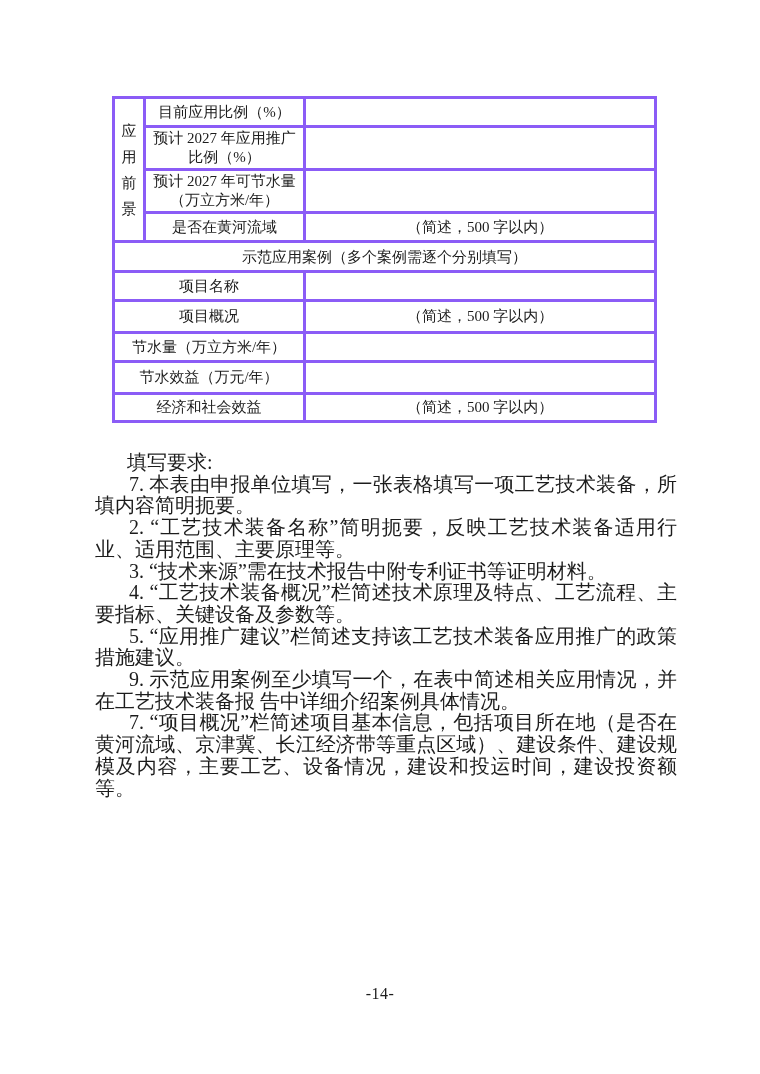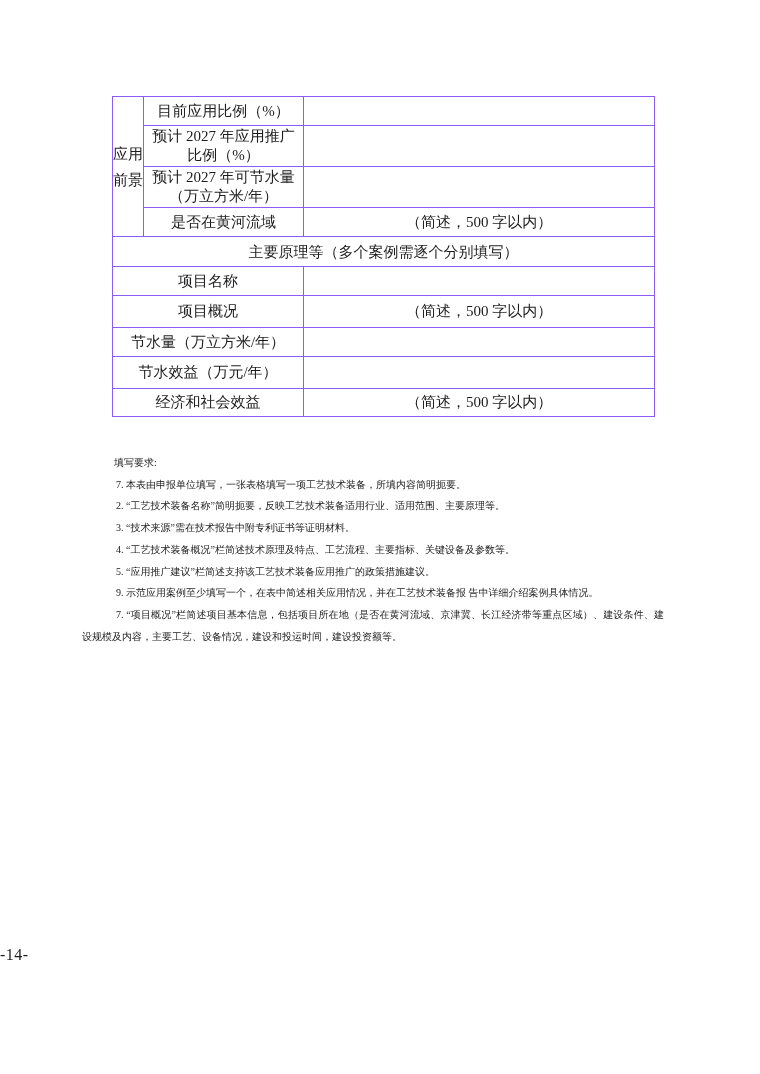--- a/index.html
+++ b/index.html
@@ -17,21 +17,21 @@
   .form-table {
     position: absolute;
     left: 112px;
     top: 96px;
     width: 542px;
     border-collapse: collapse;
     table-layout: fixed;
     font-size: 15px;
   }
   .form-table td {
-    border: 1px solid #8b5cf6;
+    border: 3px solid #8b5cf6;
     text-align: center;
     vertical-align: middle;
     padding: 1px 2px;
     line-height: 19px;
     overflow: hidden;
   }
   .c-group { width: 31px; }
   .c-label { width: 160px; }
   .c-value { width: 351px; }
   td.group {
@@ -43,37 +43,37 @@
   td.span-all { line-height: 20px; }
   tr.h29 { height: 29px; }
   tr.h30 { height: 30px; }
   tr.h32 { height: 32px; }
   tr.h39 { height: 39px; }
   tr.h28 { height: 28px; }
 
   
   .instructions {
     position: absolute;
-    left: 82px;
+    left: 95px;
     top: 452px;
     width: 582px;
-    font-size: 10px;
+    font-size: 20px;
     line-height: 21.7px;
     text-align: justify;
   }
   .ins-title { margin: 0; text-indent: 32px; }
   .ins-item  { margin: 0; text-indent: 34px; }
 
   
   .page-number {
     position: absolute;
     left: 0;
-    top: 946px;
+    top: 985px;
     width: 100%;
-    text-align: left;
+    text-align: center;
     font-size: 16px;
     letter-spacing: 0.5px;
   }
 </style>
 </head>
 <body>
 
 <div class="page">
 
   <table class="form-table">
@@ -95,21 +95,21 @@
       <tr class="h39">
         <td class="label">预计 2027 年可节水量 （万立方米/年）</td>
         <td class="value"></td>
       </tr>
       <tr class="h29">
         <td class="label">是否在黄河流域</td>
         <td class="value">（简述，500 字以内）</td>
       </tr>
 
       <tr class="h30">
-        <td class="span-all" colspan="3">主要原理等（多个案例需逐个分别填写）</td>
+        <td class="span-all" colspan="3">示范应用案例（多个案例需逐个分别填写）</td>
       </tr>
 
       <tr class="h29">
         <td class="label" colspan="2">项目名称</td>
         <td class="value"></td>
       </tr>
       <tr class="h32">
         <td class="label" colspan="2">项目概况</td>
         <td class="value">（简述，500 字以内）</td>
       </tr>

